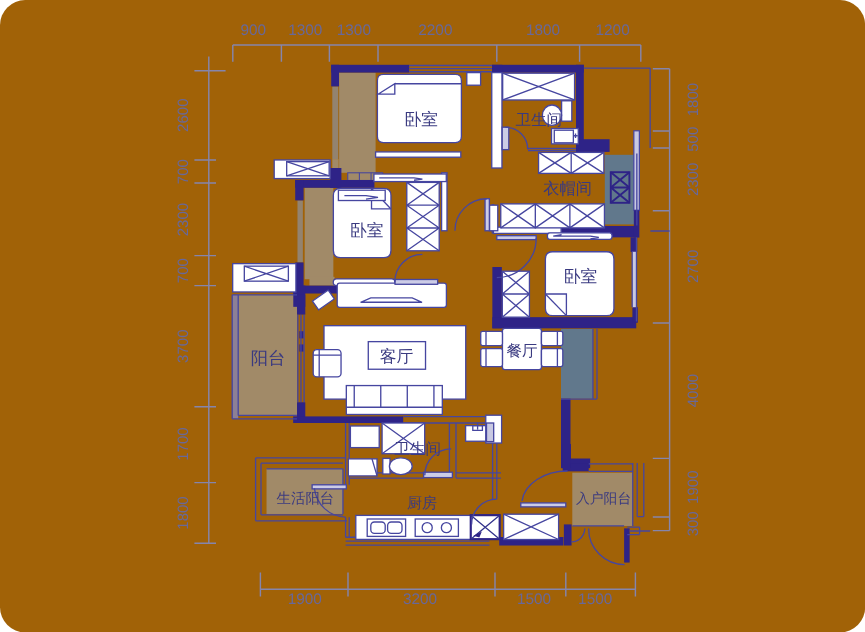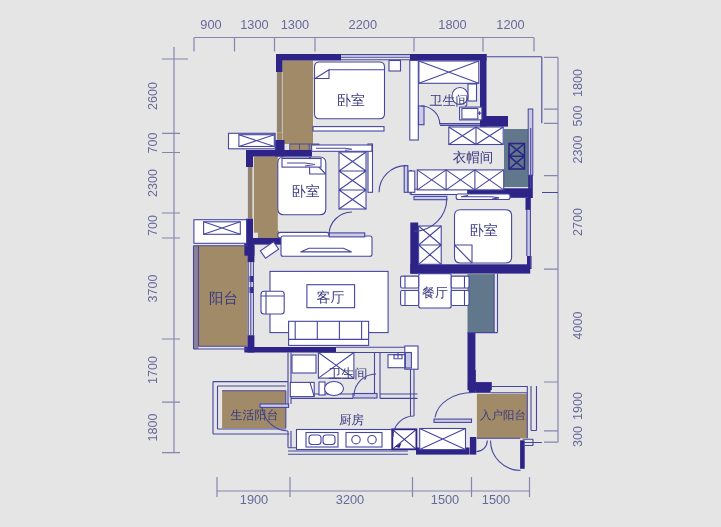--- a/index.html
+++ b/index.html
@@ -1,16 +1,16 @@
 <!DOCTYPE html>
 <html><head>
 <meta charset="utf-8">
 <style>
   html,body{margin:0;padding:0;background:#ffffff;}
-  #wrap{position:relative;width:721px;height:527px;background:#e5e5e5;overflow:hidden;}
+  #wrap{position:relative;width:721px;height:527px;background:#a16207;overflow:hidden;border-radius:21px;}
   svg{position:absolute;left:0;top:0;}
   text{font-family:"Liberation Sans",sans-serif;}
 </style>
 </head>
 <body>
 <div id="wrap">
 <svg width="721" height="527" viewBox="0 0 721 527">
 
 <g stroke="#8585ad" stroke-width="1.2" fill="none">
   <path d="M194,37.5 H534 M194,37.5 V51.5 M234.5,37.5 V51.5 M274.5,37.5 V51.5 M315,37.5 V51.5 M414,37.5 V51.5 M483,37.5 V51.5 M534,37.5 V51.5"></path>

